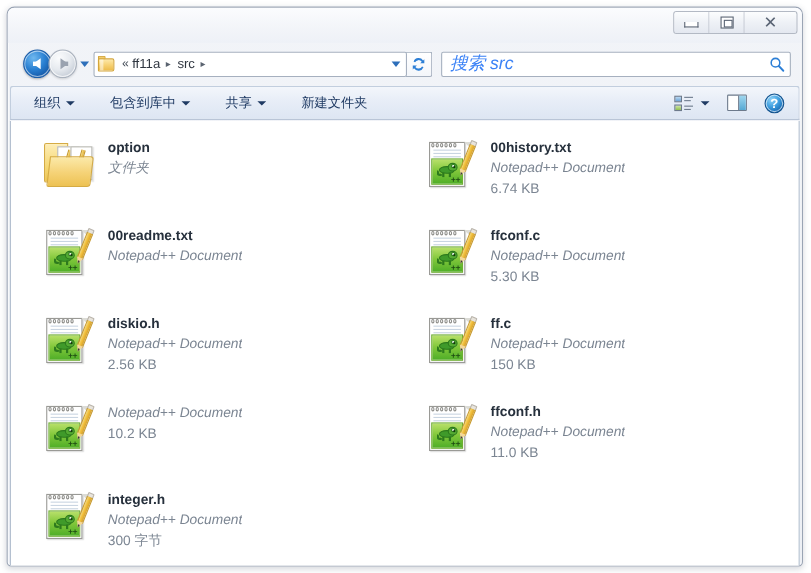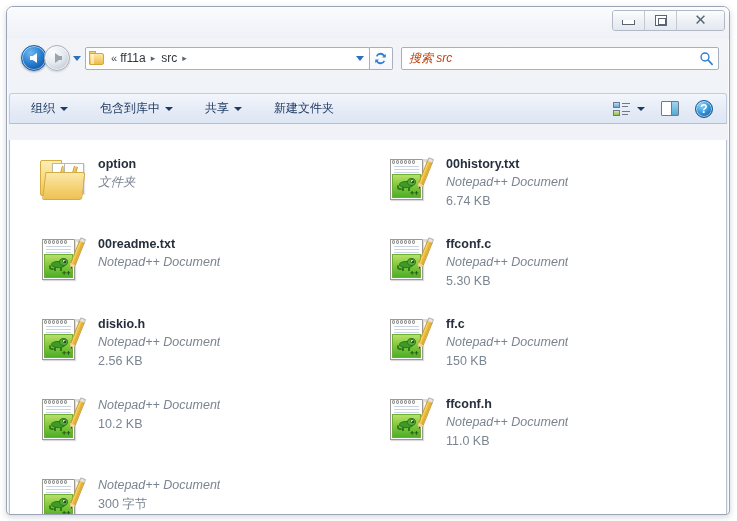--- a/index.html
+++ b/index.html
@@ -240,32 +240,32 @@
     background: #ffffff;
     border: 1px solid #a6b0bf;
     border-radius: 2px;
     display: flex;
     align-items: center;
     padding: 0 4px 0 7px;
     min-width: 0;
   }
   .search-ph {
     flex: 1 1 auto;
-    font-size: 12px;
+    font-size: 16px;
     font-style: italic;
-    color: #c2410c;
+    color: #3b82f6;
     white-space: nowrap;
     overflow: hidden;
   }
 
   
   .toolbar {
     position: relative;
     height: 31px;
-    margin: 16px 2px;
+    margin: 1px 2px;
     background: linear-gradient(180deg,#f3f6fb 0%, #e7edf7 45%, #dde6f3 100%);
     border: 1px solid #c2cede;
     border-bottom: 1px solid #b3c0d3;
     border-radius: 3px 3px 0 0;
     display: flex;
     align-items: center;
     padding: 0 6px 0 14px;
   }
   .tb-item {
     display: flex;
@@ -1090,20 +1090,21 @@
               </span>
               <span class="pencil">
                 <span class="eraser"></span>
                   <span class="shaft"></span>
                 <span class="tip"></span>
                   <span class="lead"></span>
               </span>
             </span>
           </span>
           <span class="filemeta">
+            <span class="fname" style="display:block">integer.h</span>
             <span class="ftype" style="display:block">Notepad++ Document</span>
             <span class="fsize" style="display:block">300 字节</span>
           </span>
         </div>
         <div class="filecell col2"></div>
       </div>
 
     </div>
   </div>
 

